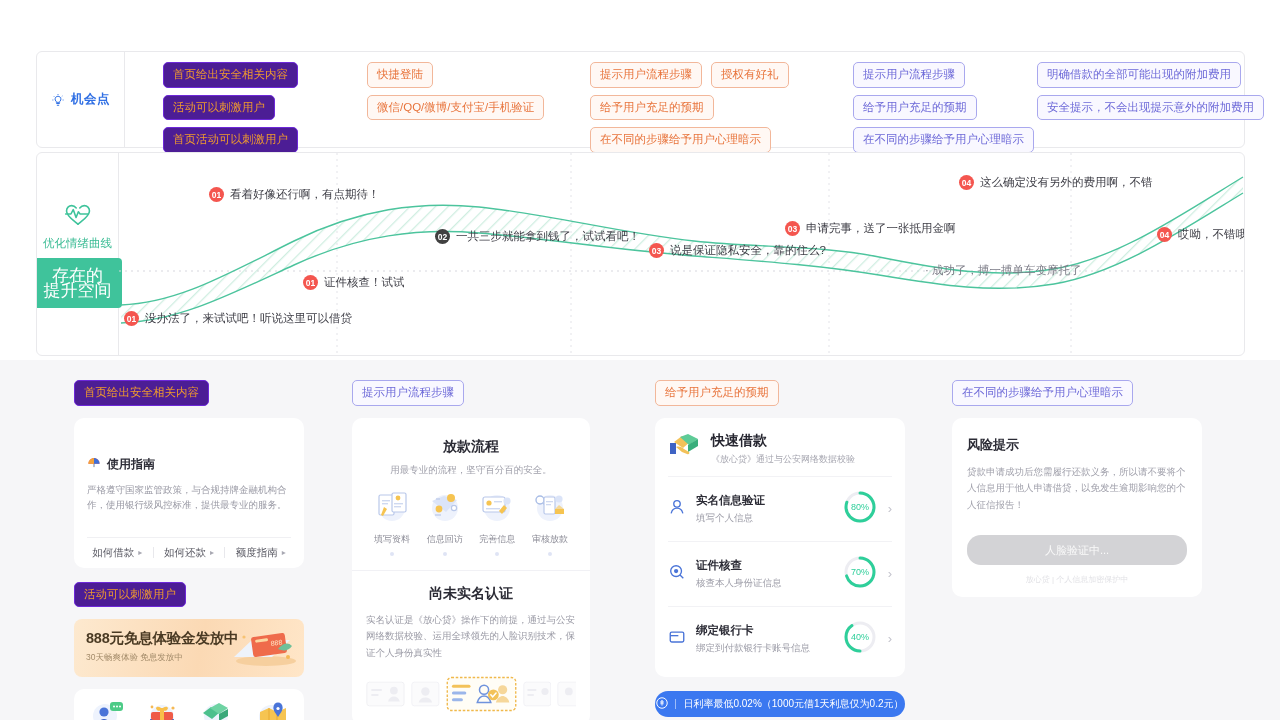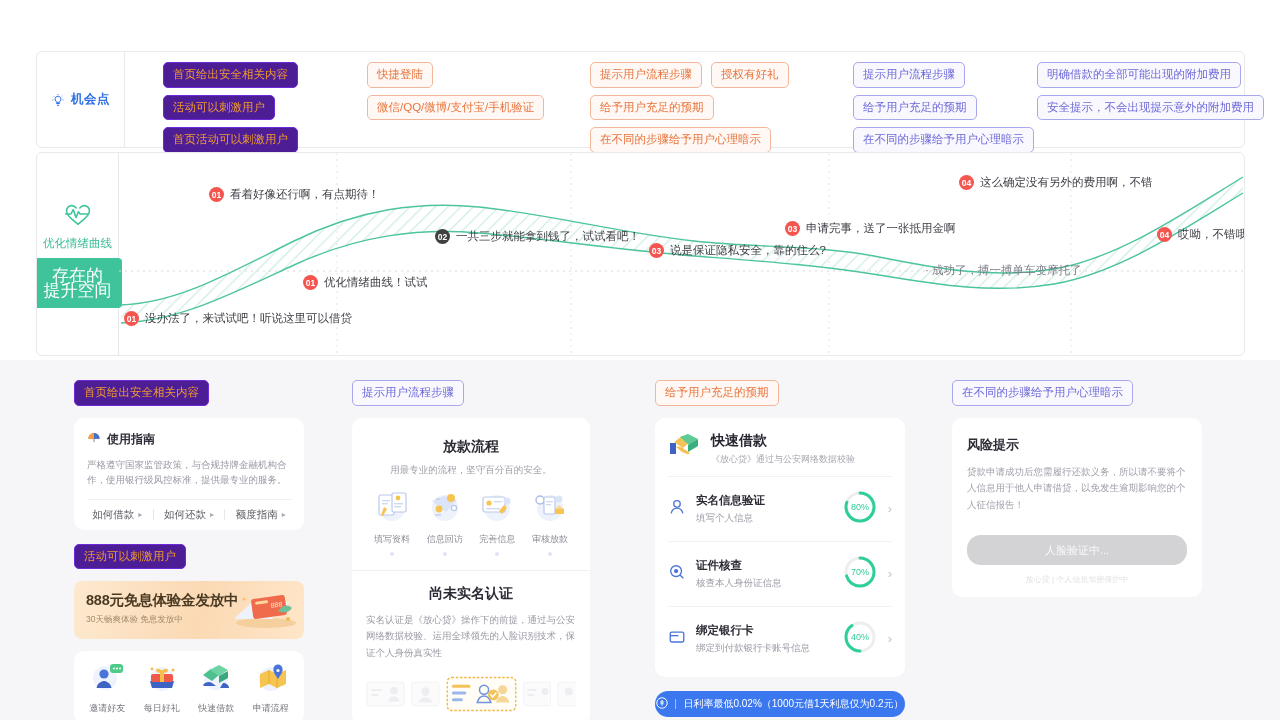--- a/index.html
+++ b/index.html
@@ -66,25 +66,25 @@
   .bottom {
     position: absolute; left: 0; top: 360px; width: 1280px; height: 360px;
     background: #f6f6f8;
   }
   .bcol { position: absolute; top: 20px; }
   .bchip { margin-bottom: 12px; }
   .card { background: #fff; border-radius: 10px; }
 
   
   .guide-card { width: 230px; padding: 13px 13px 8px; }
-  .guide-head { display: flex; align-items: center; gap: 6px; }
+  .guide-head { display: flex; align-items: center; gap: 6px; margin-top: 25px; }
   .guide-head .gt { font-size: 12px; font-weight: bold; color: #2e2e38; }
   .guide-desc { font-size: 9.5px; color: #9a9aa5; line-height: 1.65; margin-top: 8px; }
   .guide-links { display:flex; align-items:center; justify-content: space-around;
-     border-top: 1px solid #f0f0f3; margin-top: 11px; padding-top: 8px; }
+     border-top: 1px solid #f0f0f3; margin-top: 24px; padding-top: 8px; }
   .glink { font-size: 10.5px; color: #55555f; display: flex; align-items: center; gap: 4px; }
   .gsep { width: 1px; height: 11px; background: #e8e8ec; }
   .arrow-s { font-size: 8px; color: #a8a8b2; }
 
   .promo {
     width: 230px; height: 58px; border-radius: 8px; position: relative; overflow: hidden;
     background: linear-gradient(100deg,#fde9cf 0%, #fbd9b4 55%, #ffe6c8 100%);
     padding: 10px 12px;
   }
   .promo .p1 { font-size: 14.5px; font-weight: bold; color: #4a3a23; letter-spacing: -.2px; }
@@ -246,21 +246,21 @@
       <div class="note" style="left:530px; top:90px;">
         <span class="num red">03</span>
         <span class="t">说是保证隐私安全，靠的住么?</span>
       </div>
       <div class="note" style="left:1038px; top:74px;">
         <span class="num red">04</span>
         <span class="t">哎呦，不错哦</span>
       </div>
       <div class="note" style="left:184px; top:122px;">
         <span class="num red">01</span>
-        <span class="t">优化情绪曲线！试试</span>
+        <span class="t">证件核查！试试</span>
       </div>
       <div class="note" style="left:5px; top:158px;">
         <span class="num red">01</span>
         <span class="t">没办法了，来试试吧！听说这里可以借贷</span>
       </div>
       <div class="note" style="left:806px; top:110px;">
         <span class="t grey">· 成功了，搏一搏单车变摩托了</span>
       </div>
     </div>
   </div>

